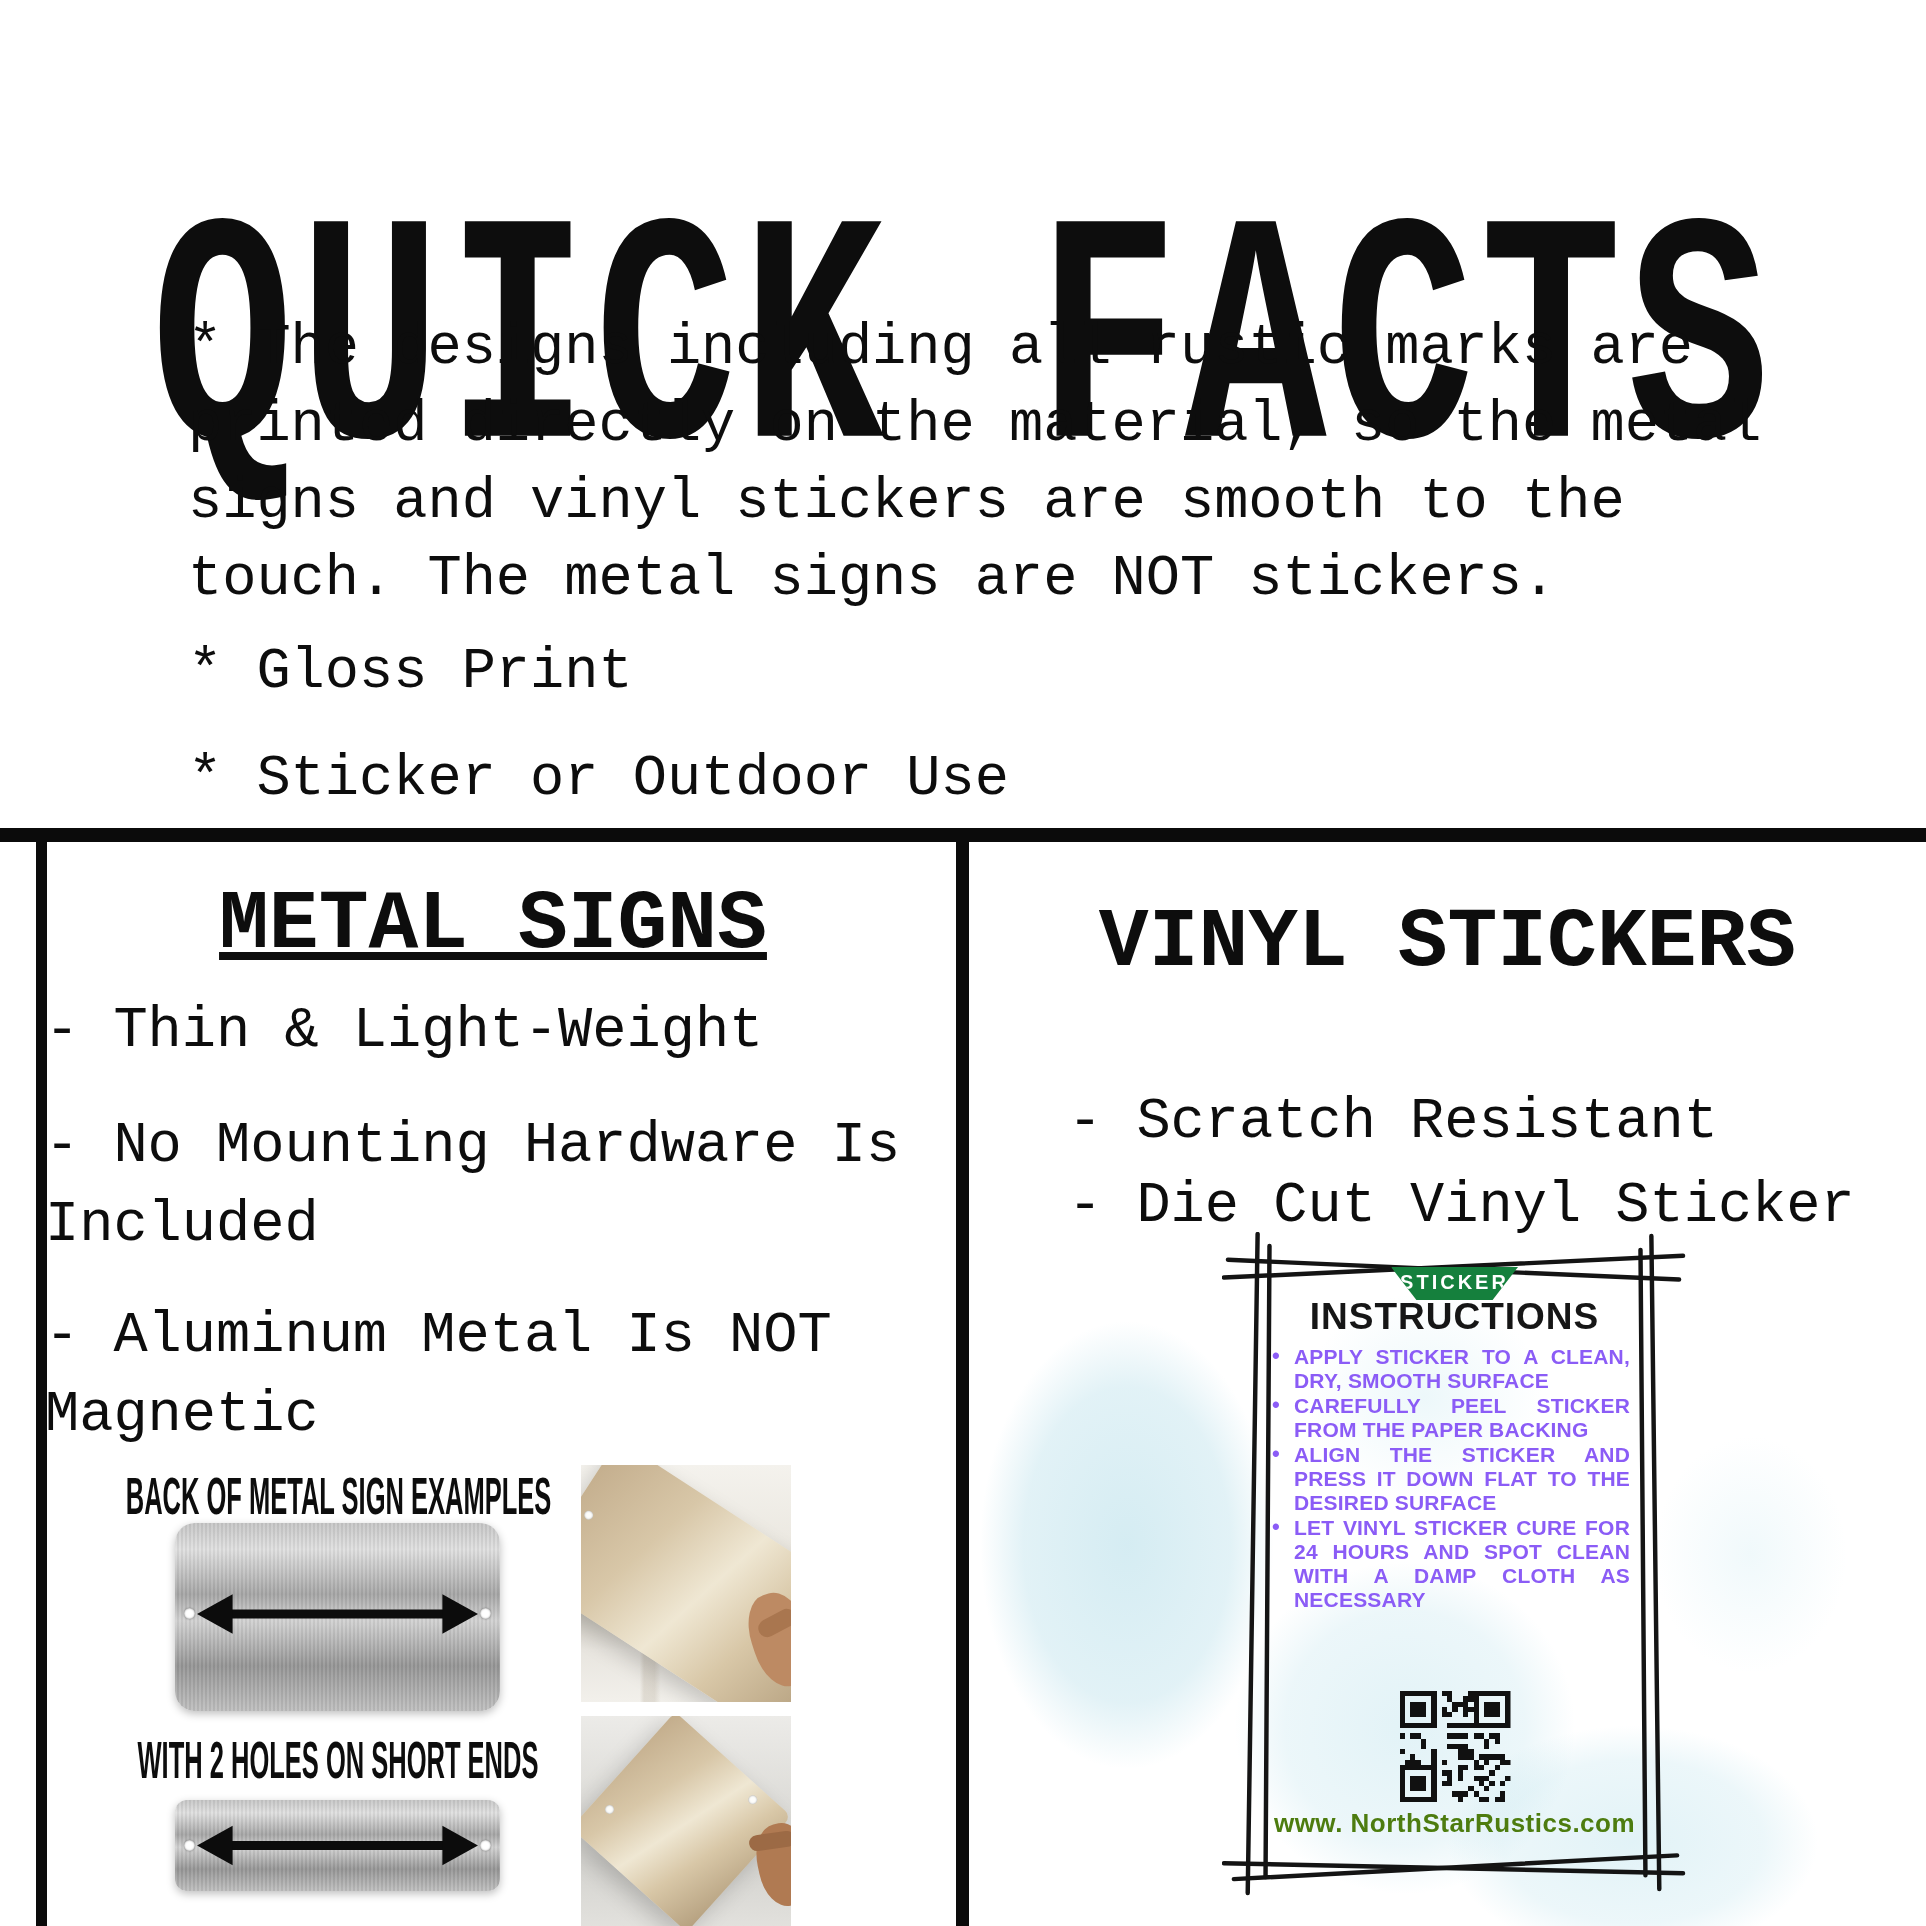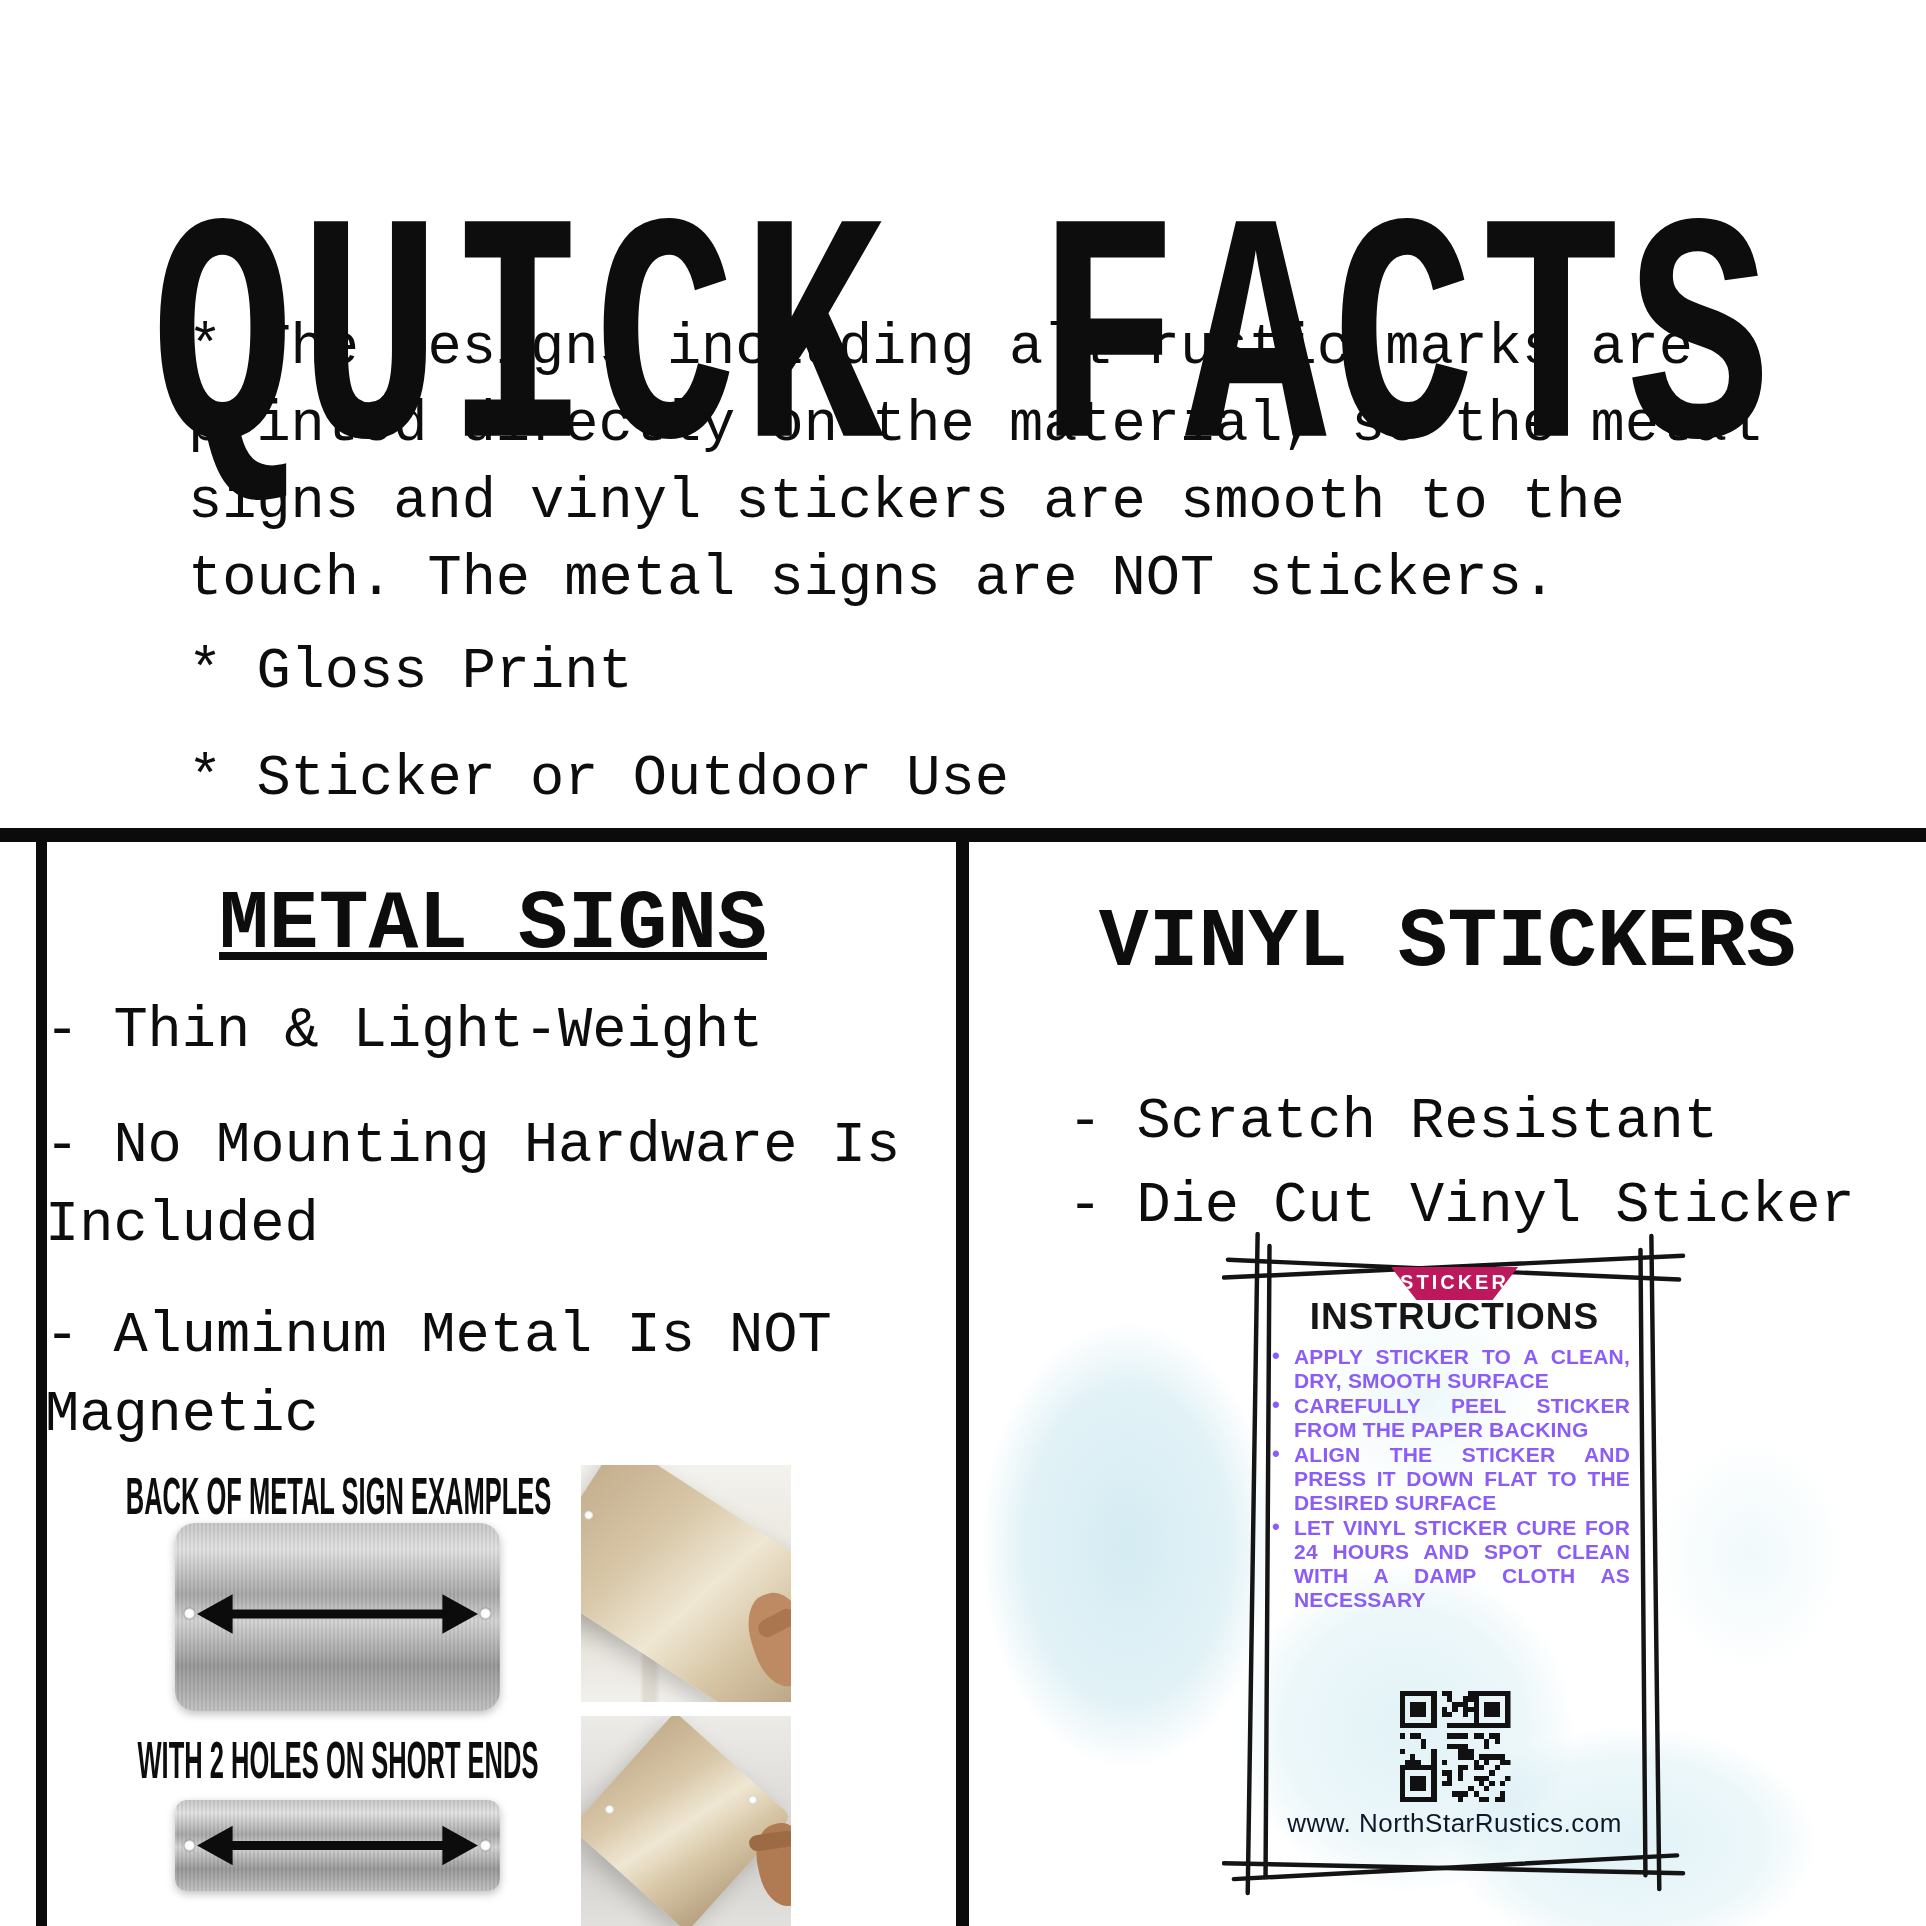--- a/index.html
+++ b/index.html
@@ -86,43 +86,43 @@
   .finger-1{right:-6px; top:149px; width:40px; height:18px; background:#a9764f; border-radius:9px; transform:rotate(-28deg);}
   .hand-2{right:-20px; top:107px; width:53px; height:83px; transform:rotate(-12deg); background:#b07a52;}
   .finger-2{right:-4px; top:117px; width:46px; height:16px; background:#9c6a45; border-radius:8px; transform:rotate(-8deg);}
   
   .blob{position:absolute; pointer-events:none;}
   
   .sbox{position:absolute; left:283px; top:420px; width:405px; height:606px;}
   .sbox-border{position:absolute; left:-30px; top:-30px; width:464px; height:665px;}
   .banner{
     position:absolute; top:5px; left:50%; transform:translateX(-50%);
-    width:127px; height:33px; background:#be185d; color:#ffffff;
+    width:127px; height:33px; background:#15803d; color:#ffffff;
     clip-path:polygon(0 0,100% 0,80% 100%,20% 100%);
     font-family:"Liberation Sans","DejaVu Sans",sans-serif; font-weight:700;
     font-size:20px; line-height:30px; text-align:center; letter-spacing:3px;
   }
   .sbox h3{
     position:absolute; top:34px; left:0; width:100%; margin:0; text-align:center;
     font-family:"Liberation Sans","DejaVu Sans",sans-serif; font-weight:700;
     font-size:37px; letter-spacing:1px; color:#161616;
   }
   .steps{
     position:absolute; top:83px; left:16px; right:27px; margin:0; padding:0; list-style:none;
     font-family:"Liberation Sans","DejaVu Sans",sans-serif; font-weight:700;
     font-size:21px; line-height:24px; letter-spacing:0.2px; color:#8b5cf6;
     text-align:justify;
   }
   .steps li{position:relative; padding-left:26px; margin-bottom:1px;}
   .steps li::before{content:"\2022"; position:absolute; left:4px; top:-1px; font-size:22px;}
   .qr{position:absolute; top:429px; left:50%; transform:translateX(-50%); width:111px; height:111px;}
   .site{
     position:absolute; top:546px; left:0; width:100%; margin:0; text-align:center;
-    font-family:"Liberation Sans","DejaVu Sans",sans-serif; font-weight:400;
-    font-size:26px; letter-spacing:0.5px; color:#0f172a; white-space:nowrap;
+    font-family:"Liberation Sans","DejaVu Sans",sans-serif; font-weight:700;
+    font-size:26px; letter-spacing:0.5px; color:#4d7c0f; white-space:nowrap;
   }
 </style>
 </head>
 <body>
 
 <div class="page">
 
   <h1 class="title">QUICK FACTS</h1>
 
   <div class="facts">

